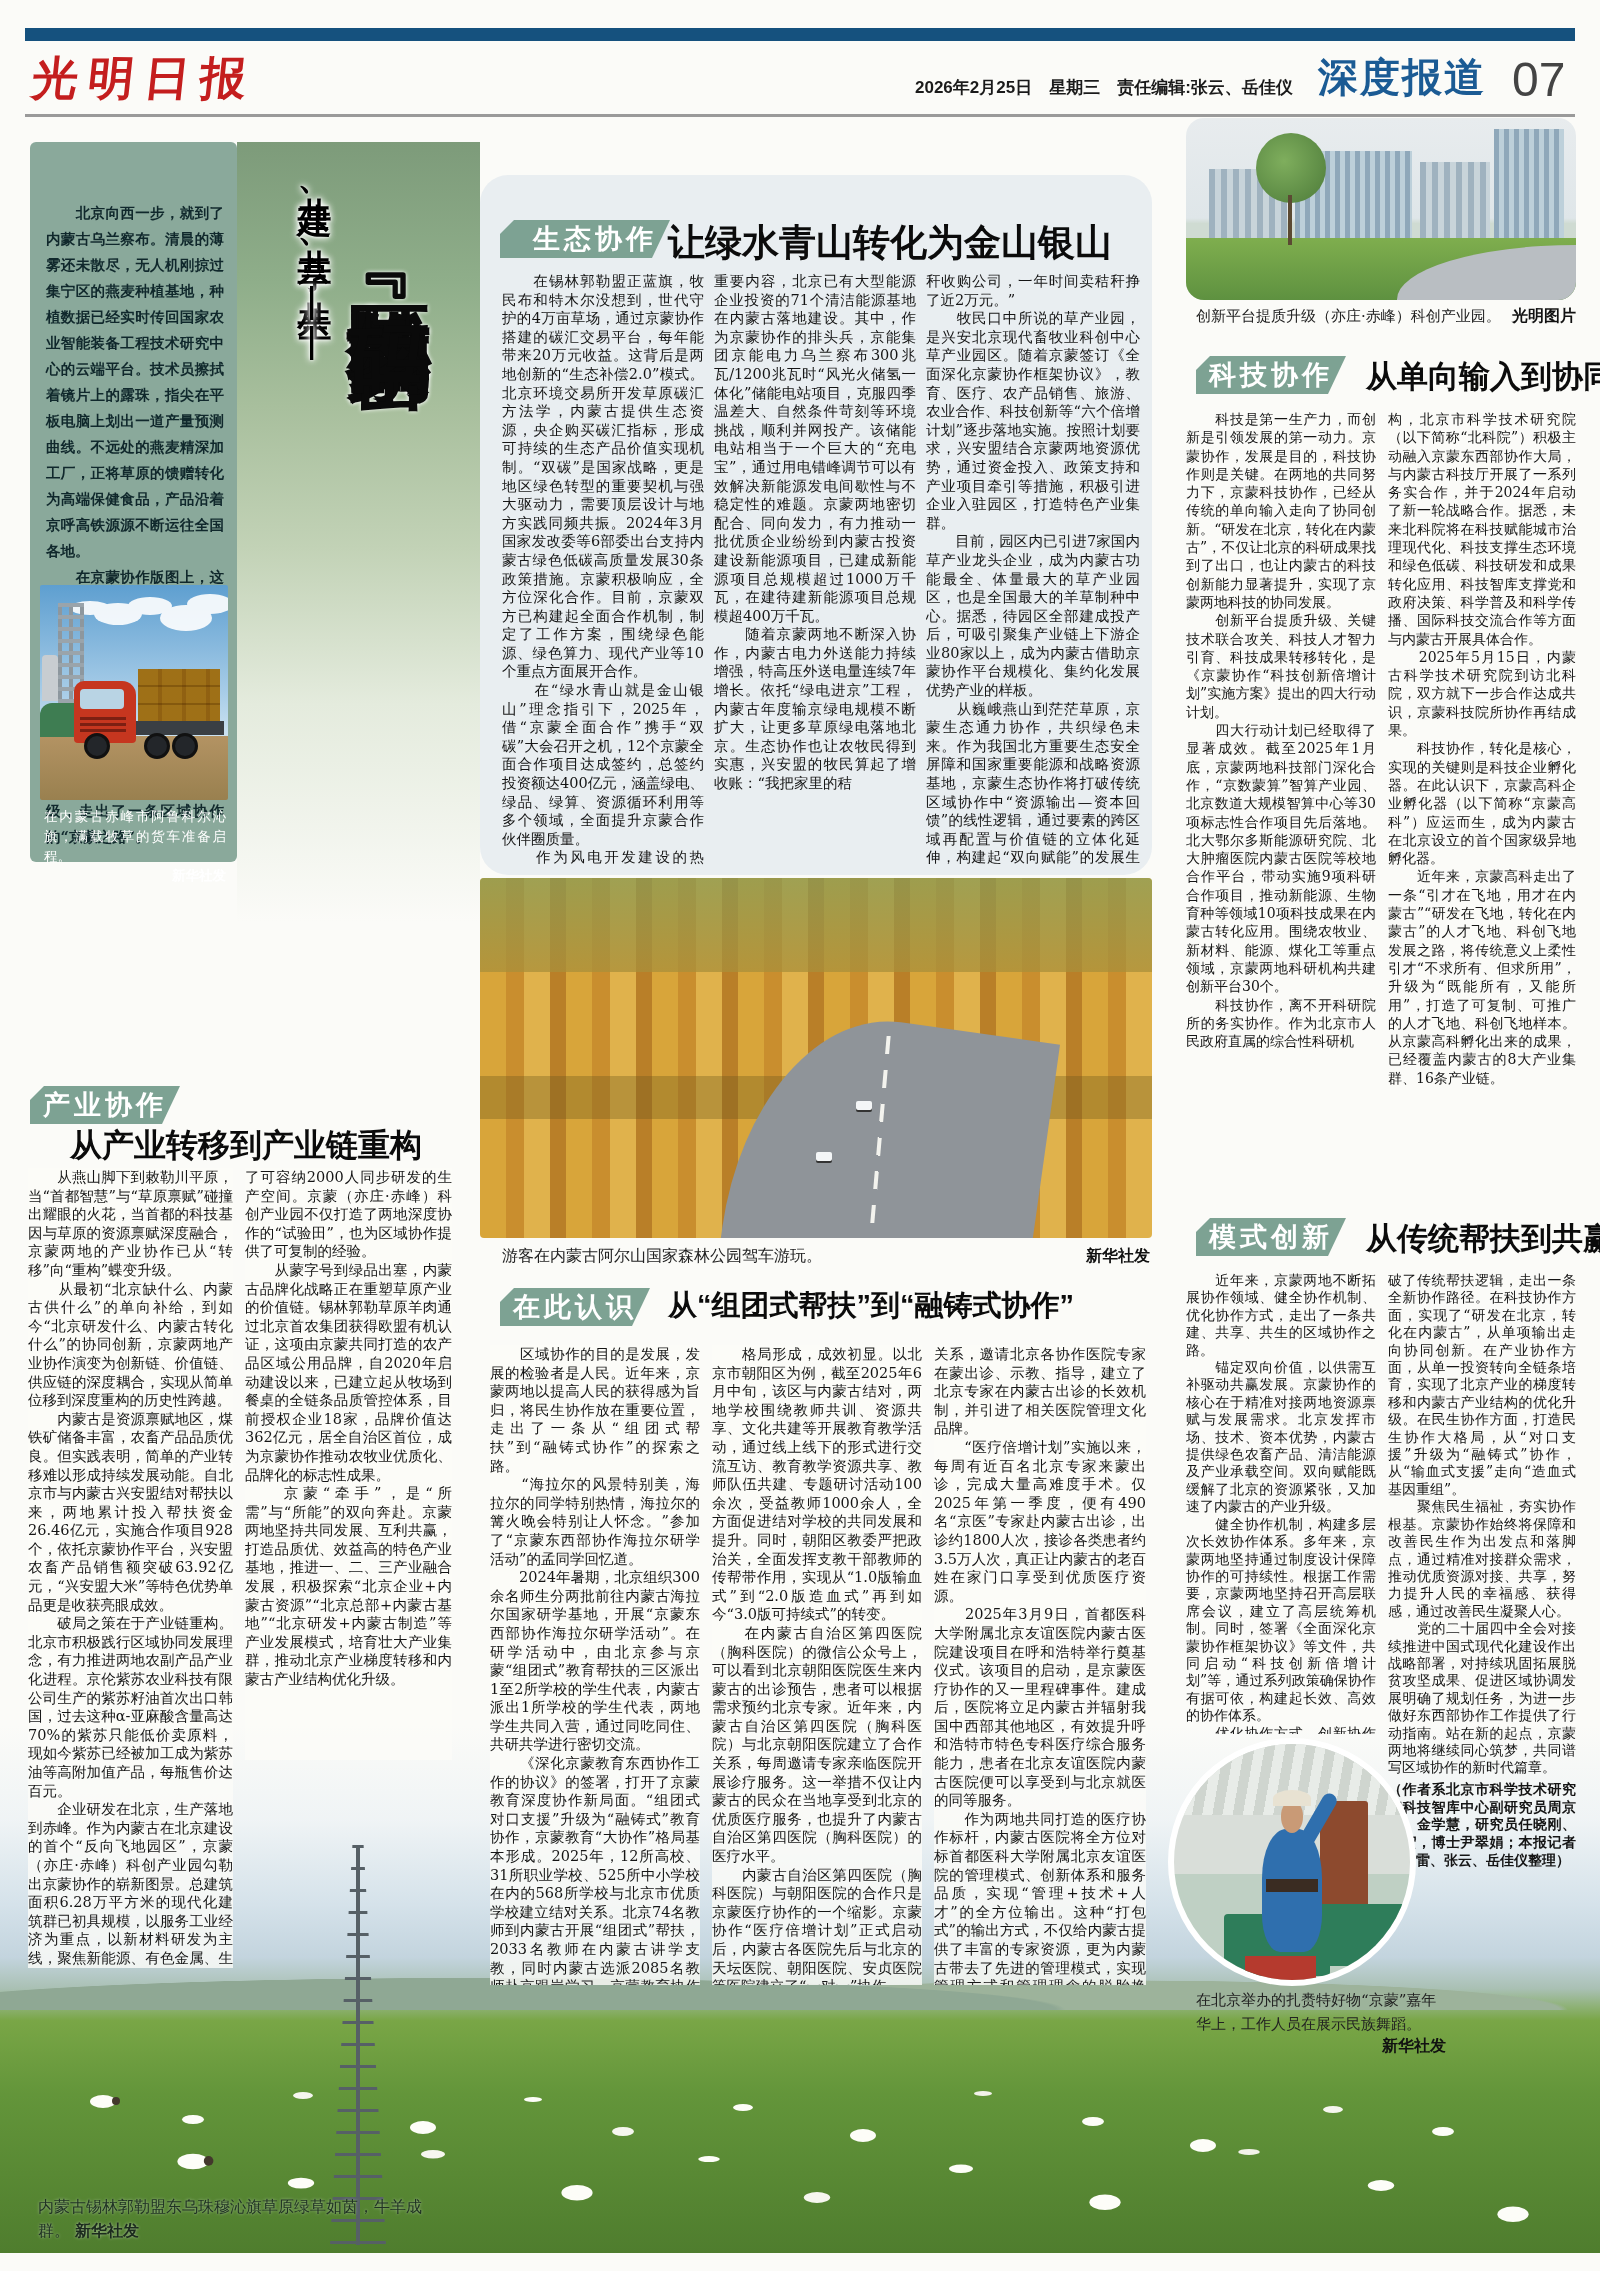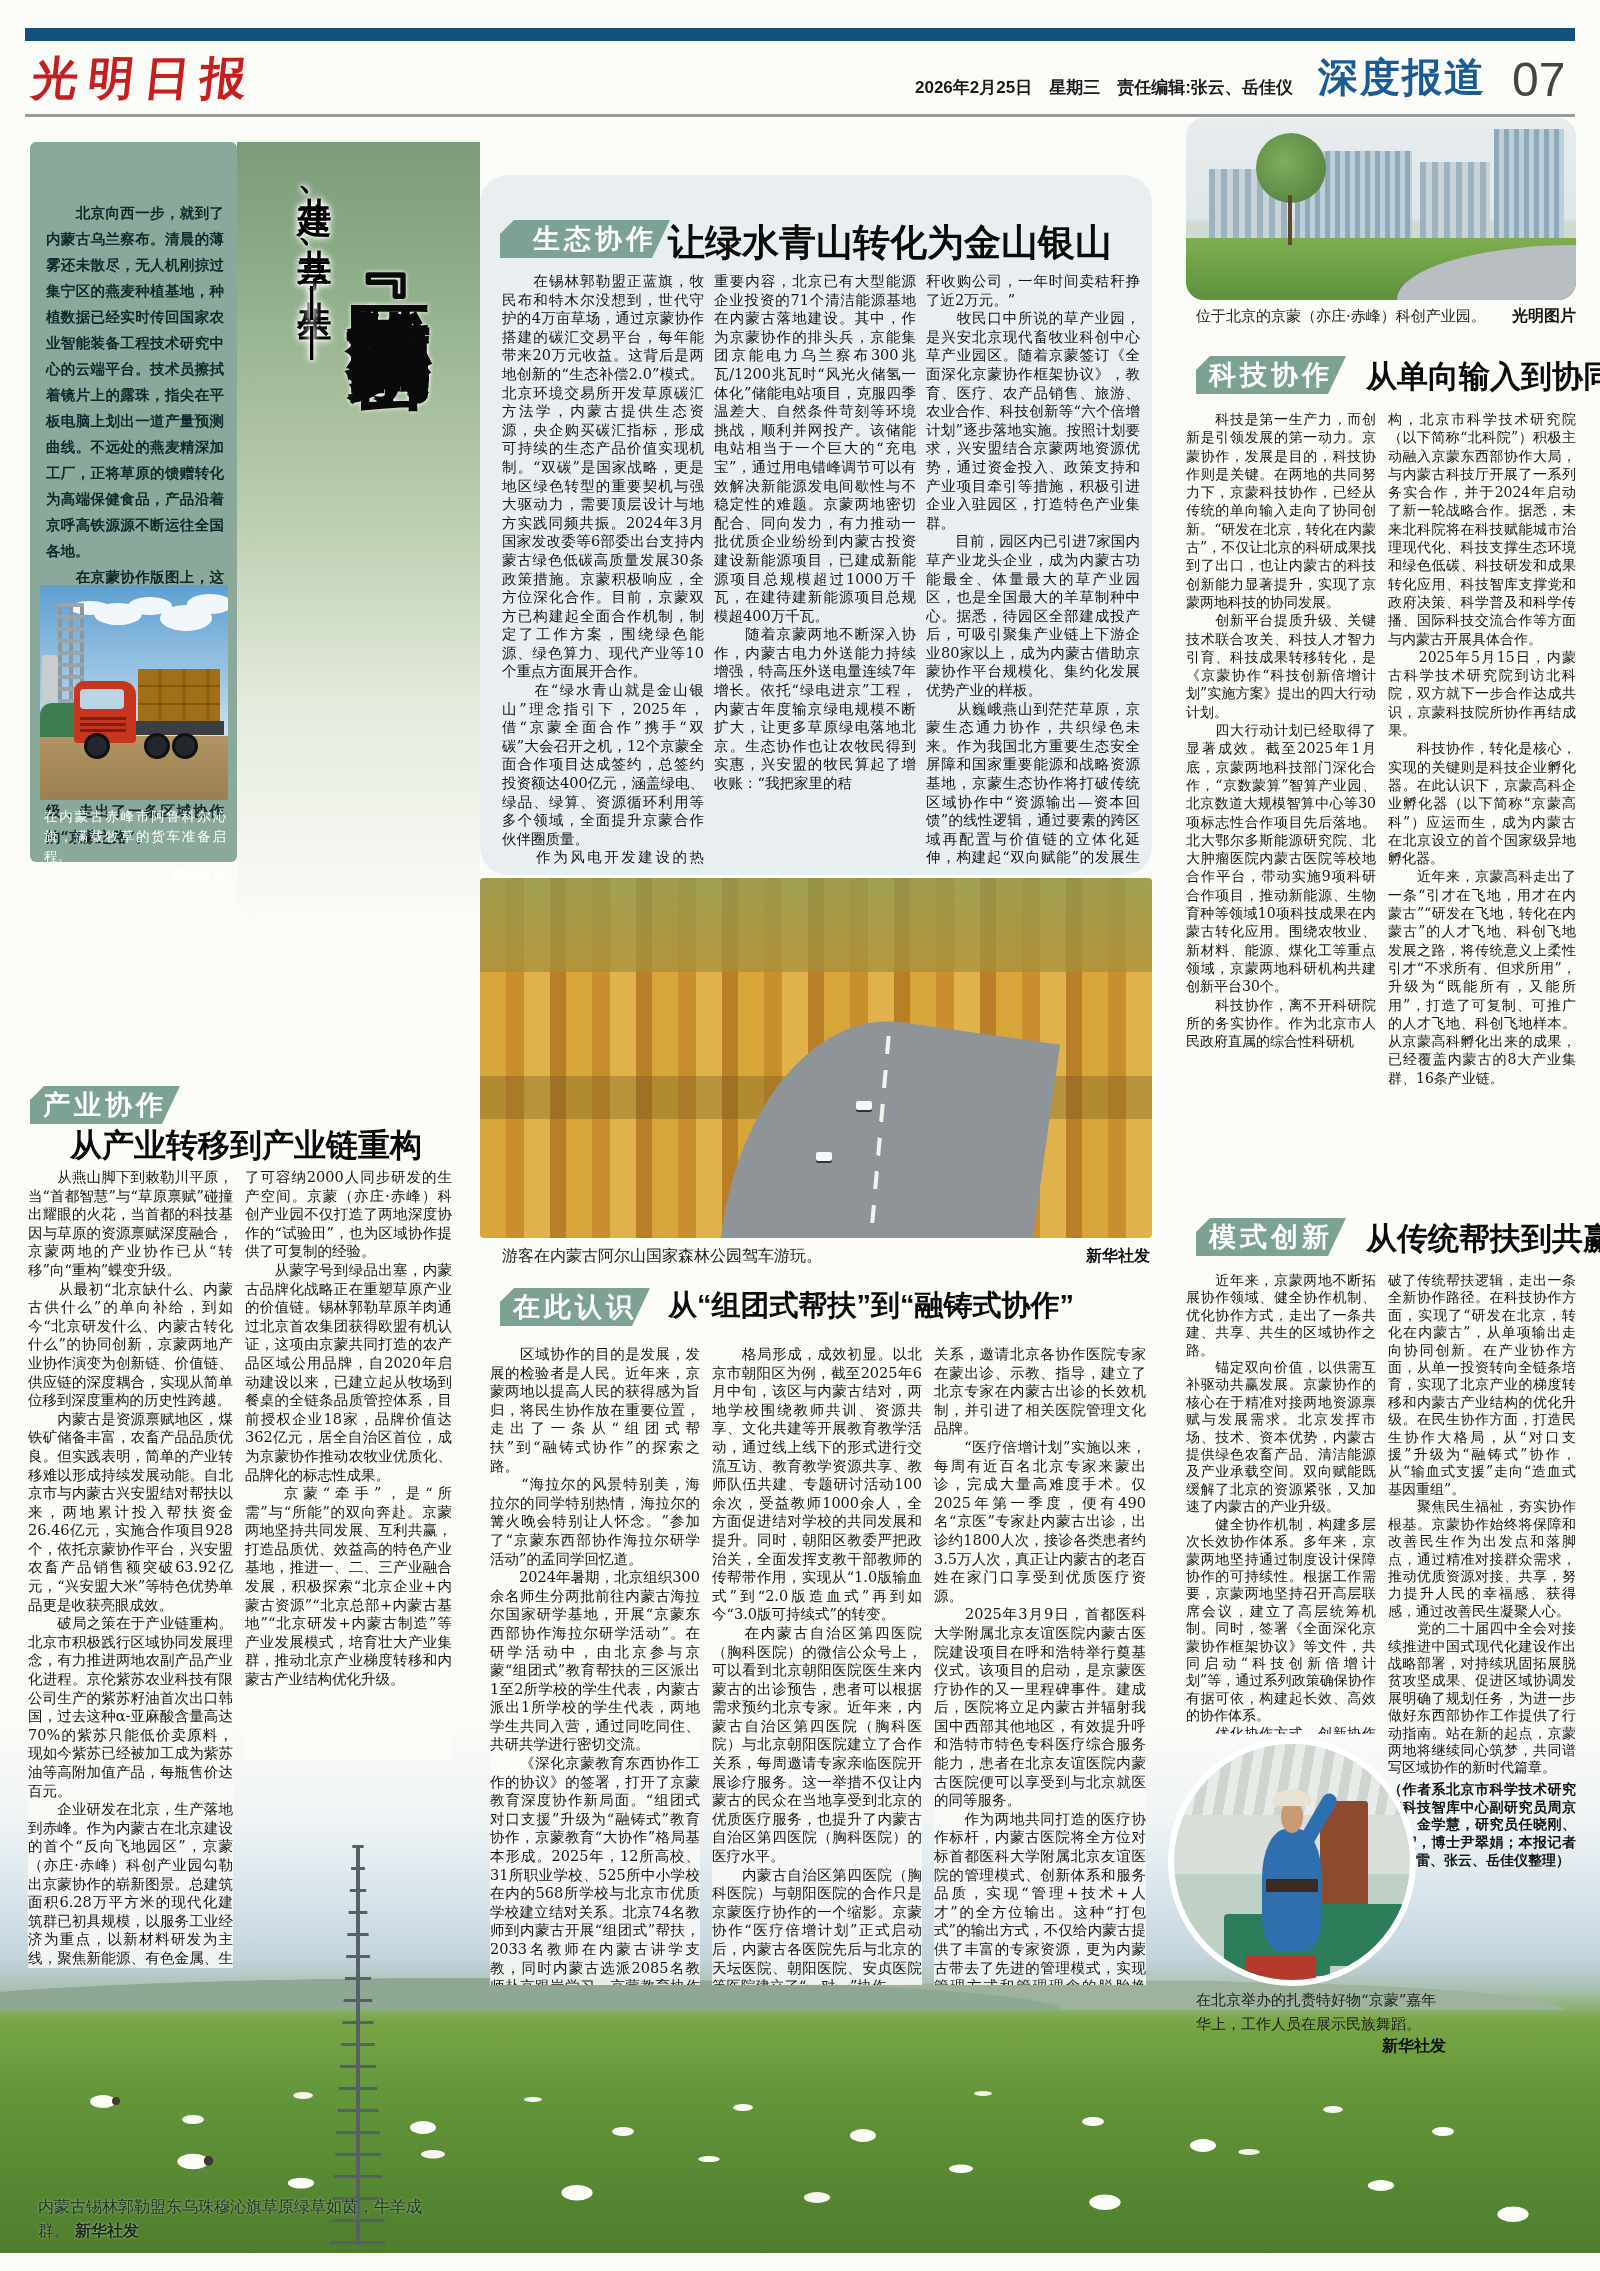--- a/index.html
+++ b/index.html
@@ -236,21 +236,21 @@
 <div class="abs rt-photo">
   <div class="bld" style="left:6%;top:28%;width:20%;height:40%;"></div>
   <div class="bld glass" style="left:28%;top:18%;width:30%;height:50%;"></div>
   <div class="bld" style="left:60%;top:24%;width:18%;height:44%;"></div>
   <div class="bld glass" style="left:79%;top:6%;width:18%;height:62%;"></div>
   <div class="lawn"></div>
   <div class="road-curve"></div>
   <div class="tree"></div>
 </div>
 <div class="abs" style="left:1196px;top:306px;width:380px;">
-  <span class="photo-caption" style="font-size:15px;">位于北京的京蒙（亦庄·赤峰）科创产业园。</span>
+  <span class="photo-caption" style="font-size:15px;">创新平台提质升级（亦庄·赤峰）科创产业园。</span>
   <span class="credit" style="float:right;">光明图片</span>
 </div>
 <div class="abs tag" style="left:1196px;top:356px;">科技协作</div>
 <div class="abs headline" style="left:1366px;top:356px;font-size:31px;">从单向输入到协同创新</div>
 <div class="abs bodycol" style="left:1186px;top:410px;width:190px;height:752px;font-size:14px;line-height:18.3px;">　　科技是第一生产力，而创新是引领发展的第一动力。京蒙协作，发展是目的，科技协作则是关键。在两地的共同努力下，京蒙科技协作，已经从传统的单向输入走向了协同创新。“研发在北京，转化在内蒙古”，不仅让北京的科研成果找到了出口，也让内蒙古的科技创新能力显著提升，实现了京蒙两地科技的协同发展。
 　　创新平台提质升级、关键技术联合攻关、科技人才智力引育、科技成果转移转化，是《京蒙协作“科技创新倍增计划”实施方案》提出的四大行动计划。
 　　四大行动计划已经取得了显著成效。截至2025年1月底，京蒙两地科技部门深化合作，“京数蒙算”智算产业园、北京数道大规模智算中心等30项标志性合作项目先后落地。北大鄂尔多斯能源研究院、北大肿瘤医院内蒙古医院等校地合作平台，带动实施9项科研合作项目，推动新能源、生物育种等领域10项科技成果在内蒙古转化应用。围绕农牧业、新材料、能源、煤化工等重点领域，京蒙两地科研机构共建创新平台30个。
 　　科技协作，离不开科研院所的务实协作。作为北京市人民政府直属的综合性科研机</div>
 <div class="abs bodycol" style="left:1388px;top:410px;width:188px;height:752px;font-size:14px;line-height:18.3px;">构，北京市科学技术研究院（以下简称“北科院”）积极主动融入京蒙东西部协作大局，与内蒙古科技厅开展了一系列务实合作，并于2024年启动了新一轮战略合作。据悉，未来北科院将在科技赋能城市治理现代化、科技支撑生态环境和绿色低碳、科技研发和成果转化应用、科技智库支撑党和政府决策、科学普及和科学传播、国际科技交流合作等方面与内蒙古开展具体合作。
 　　2025年5月15日，内蒙古科学技术研究院到访北科院，双方就下一步合作达成共识，京蒙科技院所协作再结成果。

